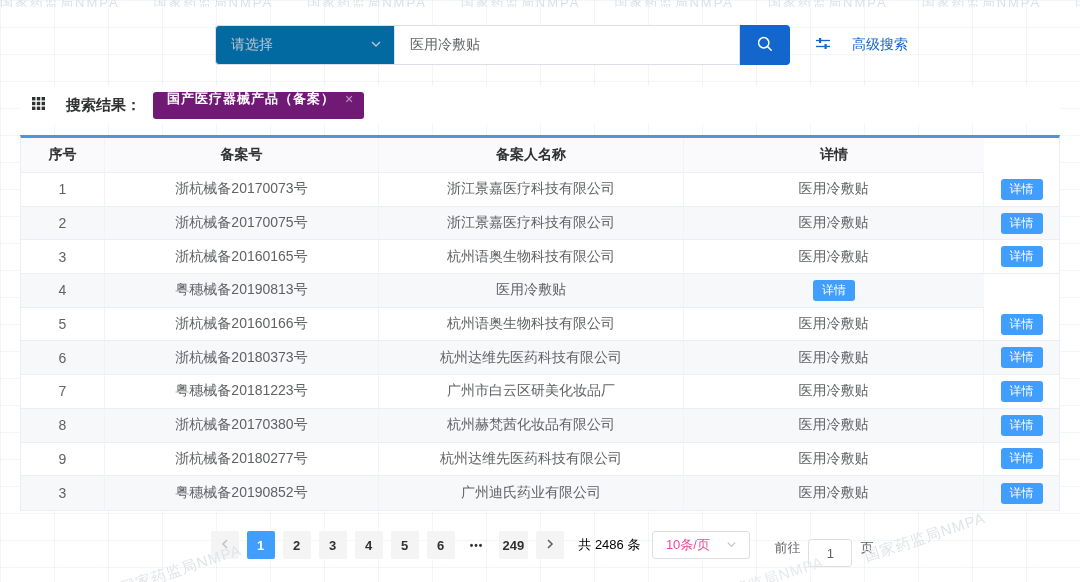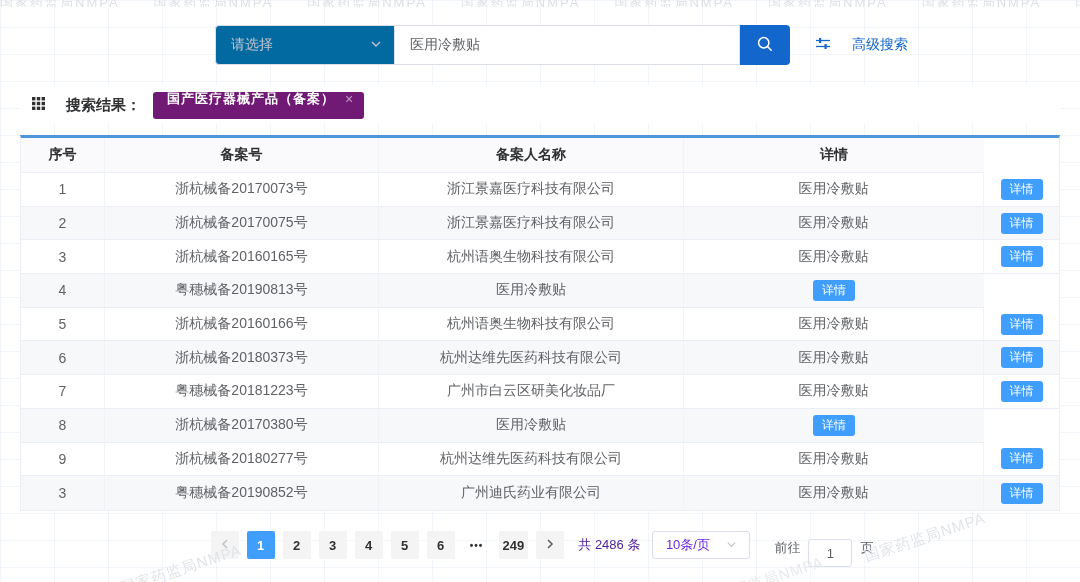--- a/index.html
+++ b/index.html
@@ -92,24 +92,24 @@
     display:flex; align-items:center; justify-content:center; font-size:13px;
   }
   .pg-item{
     min-width:28px; height:28px; margin:0 4px; padding:0 4px; border-radius:2px;
     background:#F4F4F5; color:#303133; font-weight:bold; font-size:13px;
     display:flex; align-items:center; justify-content:center; cursor:pointer;
   }
   .pg-item.active{ background:#409EFF; color:#fff; }
   .pg-arrow{ background:#F4F4F5; }
   .pg-ellipsis{ background:transparent; font-size:10px; letter-spacing:1px; }
-  .pg-total{ margin:0 12px 0 10px; color:#4c1d95; }
+  .pg-total{ margin:0 12px 0 10px; color:#000000; }
   .pg-size{
     width:98px; height:28px; border:1px solid #DCDFE6; border-radius:3px; background:#fff;
-    display:flex; align-items:center; justify-content:center; gap:16px; color:#6d28d9; cursor:pointer;
+    display:flex; align-items:center; justify-content:center; gap:16px; color:#ec4899; cursor:pointer;
     margin-right:24px;
   }
   .pg-goto{ display:flex; align-items:flex-start; gap:8px; color:#606266;margin-top:16px; }
   .pg-goto-input{
     width:44px; height:28px; border:1px solid #DCDFE6; border-radius:3px; text-align:center;
     font-size:13px; color:#606266; outline:none;
     font-family:"Liberation Sans","DejaVu Sans",sans-serif;
   }
 </style>
 </head>
@@ -241,20 +241,21 @@
     <div class="cell">粤穗械备20181223号</div>
     <div class="cell">广州市白云区研美化妆品厂</div>
     <div class="cell">医用冷敷贴</div>
     <div class="cell">
         <button class="detail-btn">详情</button>
       </div>
   </div>
   <div class="trow striped">
     <div class="cell">8</div>
     <div class="cell">浙杭械备20170380号</div>
+    <div class="cell">杭州赫梵茜化妆品有限公司</div>
     <div class="cell">医用冷敷贴</div>
     <div class="cell">
         <button class="detail-btn">详情</button>
       </div>
   </div>
   <div class="trow">
     <div class="cell">9</div>
     <div class="cell">浙杭械备20180277号</div>
     <div class="cell">杭州达维先医药科技有限公司</div>
     <div class="cell">医用冷敷贴</div>

